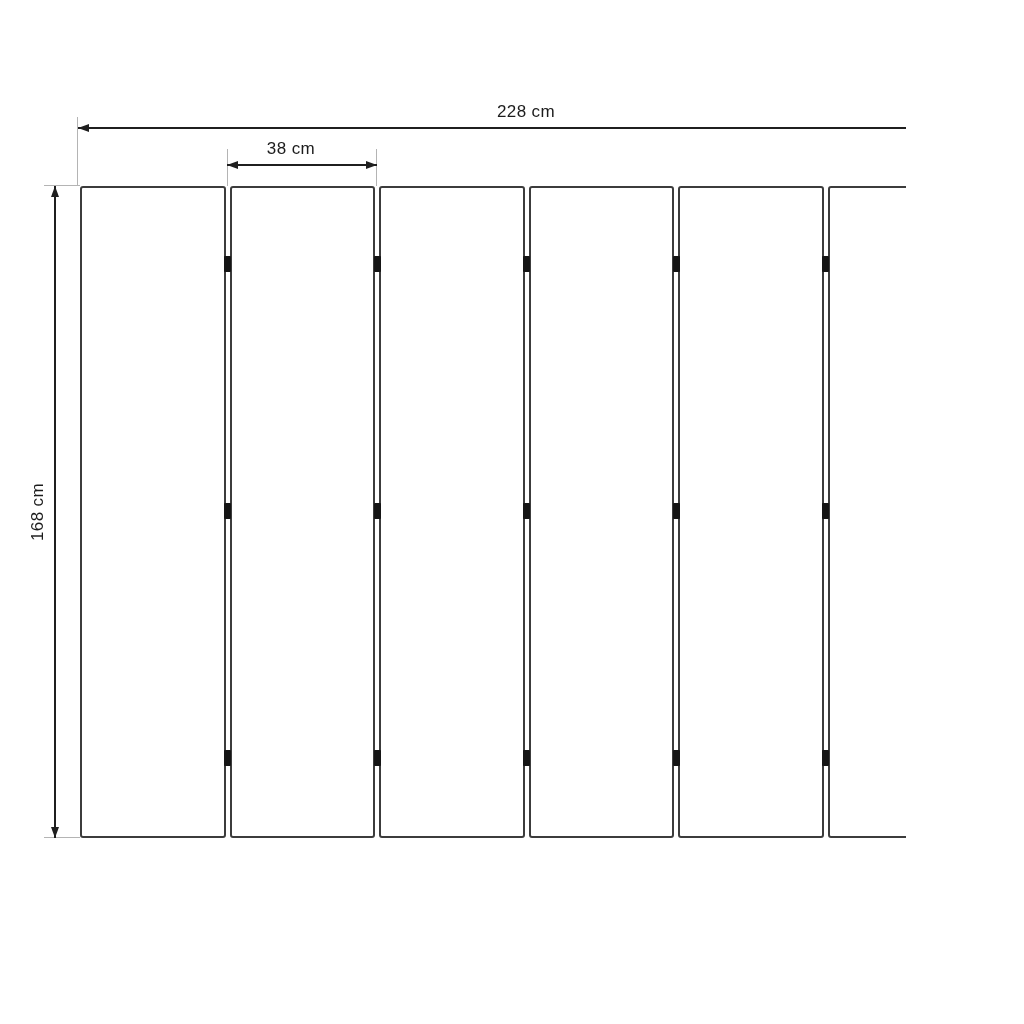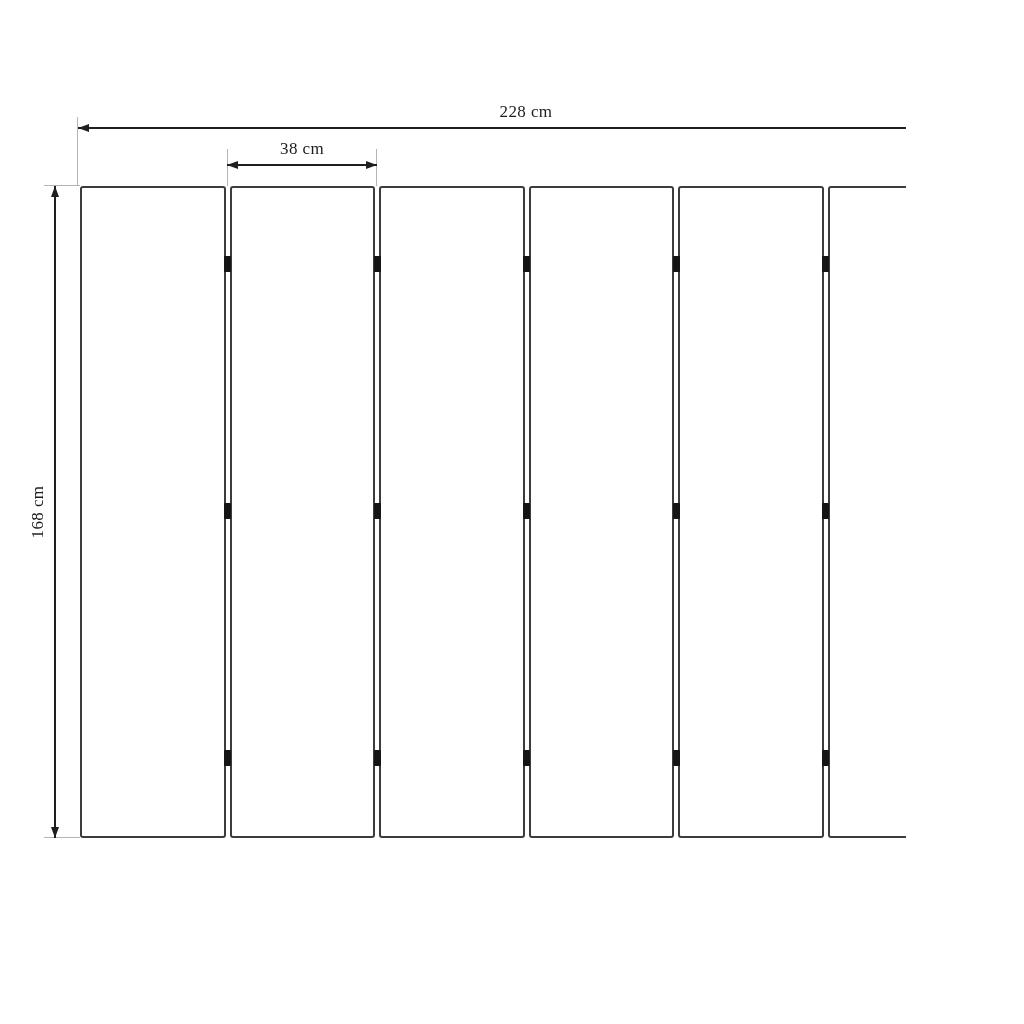--- a/index.html
+++ b/index.html
@@ -10,21 +10,21 @@
     --bg: #ffffff;
     --text: #1c1c1c;
   }
   * { margin: 0; padding: 0; box-sizing: border-box; }
   html, body { background: var(--bg); }
   .canvas {
     position: relative;
     width: 906px;
     height: 1024px;
     background: var(--bg);
-    font-family: Liberation Serif, serif;
+    font-family: Liberation Sans, sans-serif;
     color: var(--text);
     overflow: hidden;
   }
   .panel {
     position: absolute;
     top: 186px;
     height: 652px;
     background: var(--bg);
     border: 2px solid var(--panel-border);
     border-radius: 3px;
@@ -133,21 +133,21 @@
     <div class="arrow right" style="left:964px; top:124px;"></div>
     <div class="dim-label" style="left:446px; top:102px;">228 cm</div>
   </div>
 
   <div>
     <div class="ext-line-v" style="left:227px; top:149px; height:37px;"></div>
     <div class="ext-line-v" style="left:376px; top:149px; height:37px;"></div>
     <div class="dim-line-h" style="left:227px; top:164px; width:150px;"></div>
     <div class="arrow left" style="left:227px; top:161px;"></div>
     <div class="arrow right" style="left:366px; top:161px;"></div>
-    <div class="dim-label" style="left:222px; top:139px;">38 cm</div>
+    <div class="dim-label" style="left:211px; top:139px;">38 cm</div>
   </div>
 
   <div>
     <div class="ext-line-h" style="left:44px; top:185px; width:36px;"></div>
     <div class="ext-line-h" style="left:44px; top:837px; width:36px;"></div>
     <div class="dim-line-v" style="left:54px; top:186px; height:652px;"></div>
     <div class="arrow up" style="left:51px; top:186px;"></div>
     <div class="arrow down" style="left:51px; top:827px;"></div>
     <div class="dim-label rotated" style="left:-42px; top:502px;">168 cm</div>
   </div>

